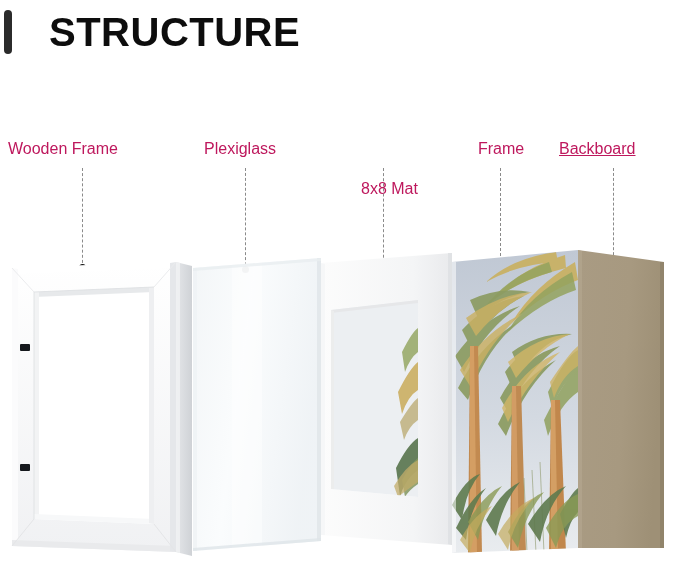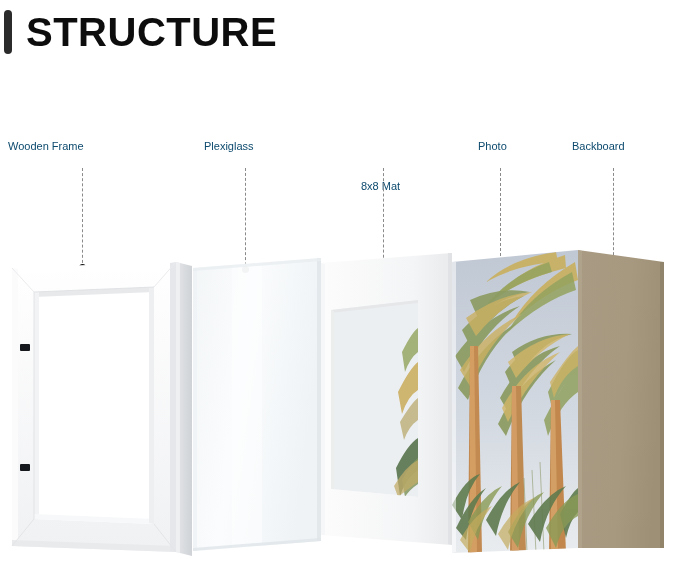--- a/index.html
+++ b/index.html
@@ -6,36 +6,36 @@
   body{
     width:679px;height:573px;
     background:#ffffff;
     font-family:"Liberation Sans",sans-serif;
     overflow:hidden;
     position:relative;
   }
   #stage{position:absolute;left:0;top:0;width:679px;height:573px;}
 
   
-  .heading{position:absolute;left:0;top:6px;height:52px;display:flex;align-items:center;}
+  .heading{position:absolute;left:0;top:6px;height:52px;display:flex;align-items:center;gap:23px;}
   .accent-bar{
     width:8px;height:44px;margin-left:4px;margin-right:14px;
     background:#2b2b2b;border-radius:4px;
   }
   .heading-text{
     font-size:40px;font-weight:bold;letter-spacing:0.5px;
     color:#0d0d0d;line-height:1;
     font-family:"Liberation Sans",sans-serif;
   }
 
   
   .label{
     position:absolute;
-    font-size:11px;
-    color:#0c4a6e;
+    font-size:16px;
+    color:#be185d;
     white-space:nowrap;
     font-family:"Liberation Sans",sans-serif;
   }
 
   
   .leader{position:absolute;width:0;border-left:1px dashed #8a8a8a;}
   .leader-dot{
     position:absolute;width:7px;height:7px;border-radius:50%;
     background:#111111;
   }
@@ -49,22 +49,22 @@
 <div id="stage">
 
   <div class="heading">
     <div class="accent-bar"></div>
     <div class="heading-text">STRUCTURE</div>
   </div>
 
   <div class="label" style="left:8px;top:140px;">Wooden Frame</div>
   <div class="label" style="left:204px;top:140px;text-align:center;">Plexiglass</div>
   <div class="label" style="left:361px;top:140px;margin-top:40px;">8x8 Mat</div>
-  <div class="label" style="left:478px;top:140px;">Photo</div>
-  <div class="label" style="left:572px;top:140px;">Backboard</div>
+  <div class="label" style="left:478px;top:140px;">Frame</div>
+  <div class="label" style="left:559px;top:140px;text-decoration:underline;">Backboard</div>
 
   <div class="leader" style="left:82px;top:168px;height:100px;"></div>
   <div class="leader-dot" style="left:78.5px;top:264px;"></div>
 
   <div class="leader" style="left:245px;top:168px;height:102px;"></div>
   <div class="leader-dot" style="left:241.5px;top:266px;"></div>
 
   <div class="leader" style="left:383px;top:168px;height:105px;"></div>
   <div class="leader-dot" style="left:379.5px;top:269px;"></div>
 

